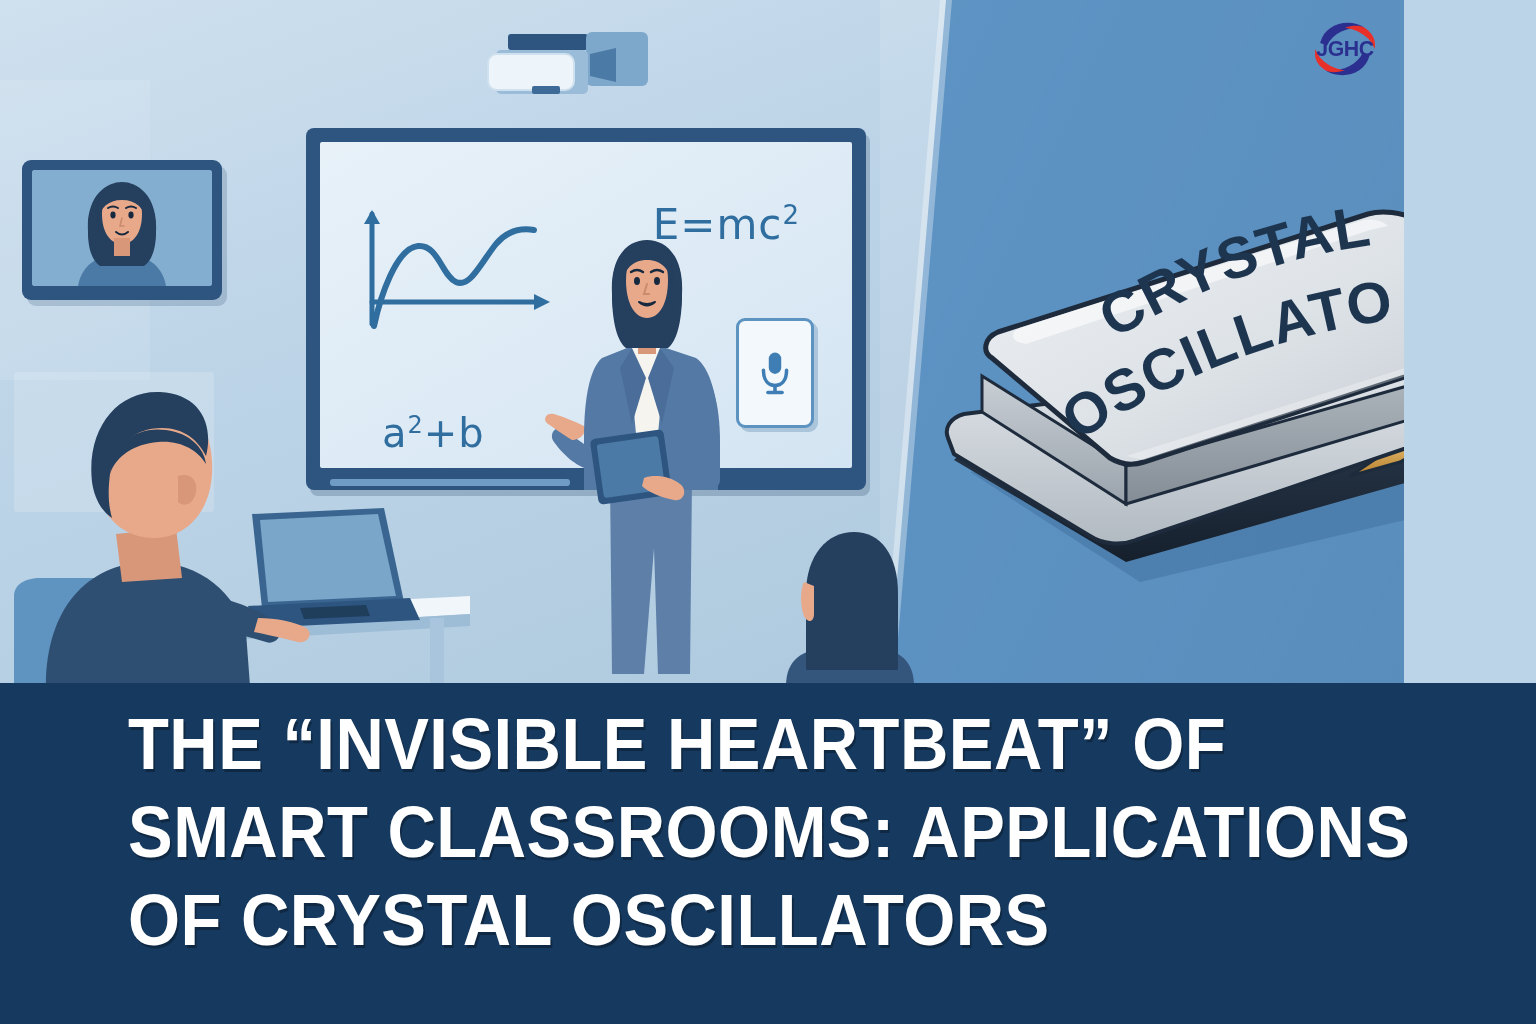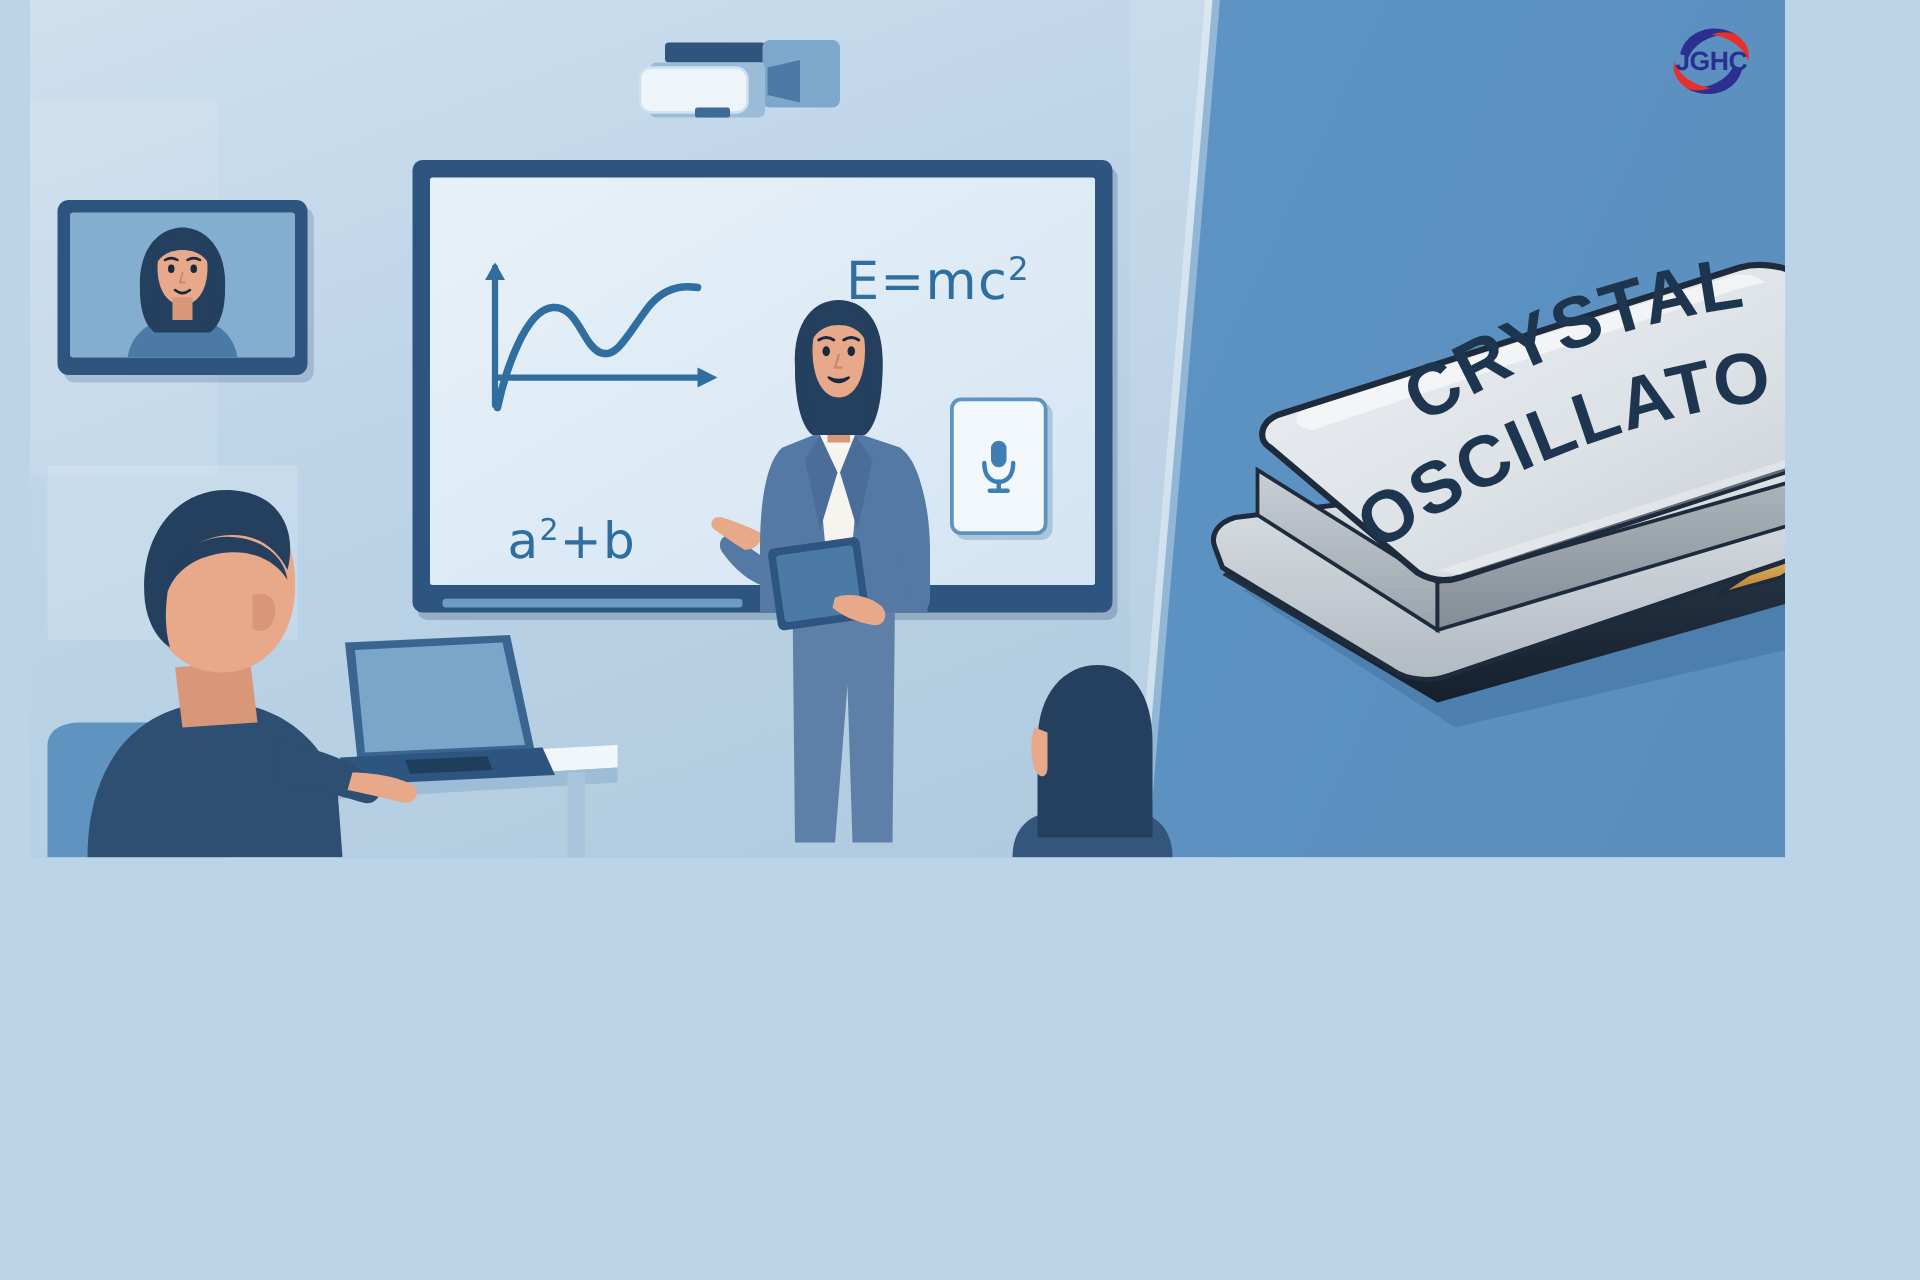--- a/index.html
+++ b/index.html
@@ -10,21 +10,20 @@
     width:1536px;height:1024px;
     overflow:hidden;
     background:#bcd4e8;
   }
 
   
   #scene{
     position:absolute;left:0;top:0;width:1404px;height:686px;
     overflow:hidden;
     background:linear-gradient(180deg,#c2d8ea 0%,#b6cfe4 45%,#a9c5dd 100%);
-    margin-left:24px;
   }
 
   
   .wall{
     position:absolute;left:0;top:0;width:960px;height:686px;
     background:linear-gradient(160deg,#cfe0ee 0%,#bed5e8 40%,#aec9de 100%);
   }
   .wall-panel{
     position:absolute;
     background:rgba(255,255,255,.10);
@@ -374,14 +373,21 @@
           <textPath href="#arcCrystal" startOffset="22%" id="tp1">CRYSTAL</textPath>
         </text>
         <text font-family="Liberation Sans, sans-serif" font-size="58" font-weight="bold" fill="#1e3550" letter-spacing="1.5">
           <textPath href="#arcOsc" startOffset="12%" id="tp2">OSCILLATOR</textPath>
         </text>
       </svg>
     </div>
 
   </div>
 
+  <div id="title-band">
+    <div id="title">
+      <span class="tline">THE “INVISIBLE HEARTBEAT” OF</span>
+      <span class="tline">SMART CLASSROOMS: APPLICATIONS</span>
+      <span class="tline">OF CRYSTAL OSCILLATORS</span>
+    </div>
+  </div>
 
 </div>
 
 </body></html>

